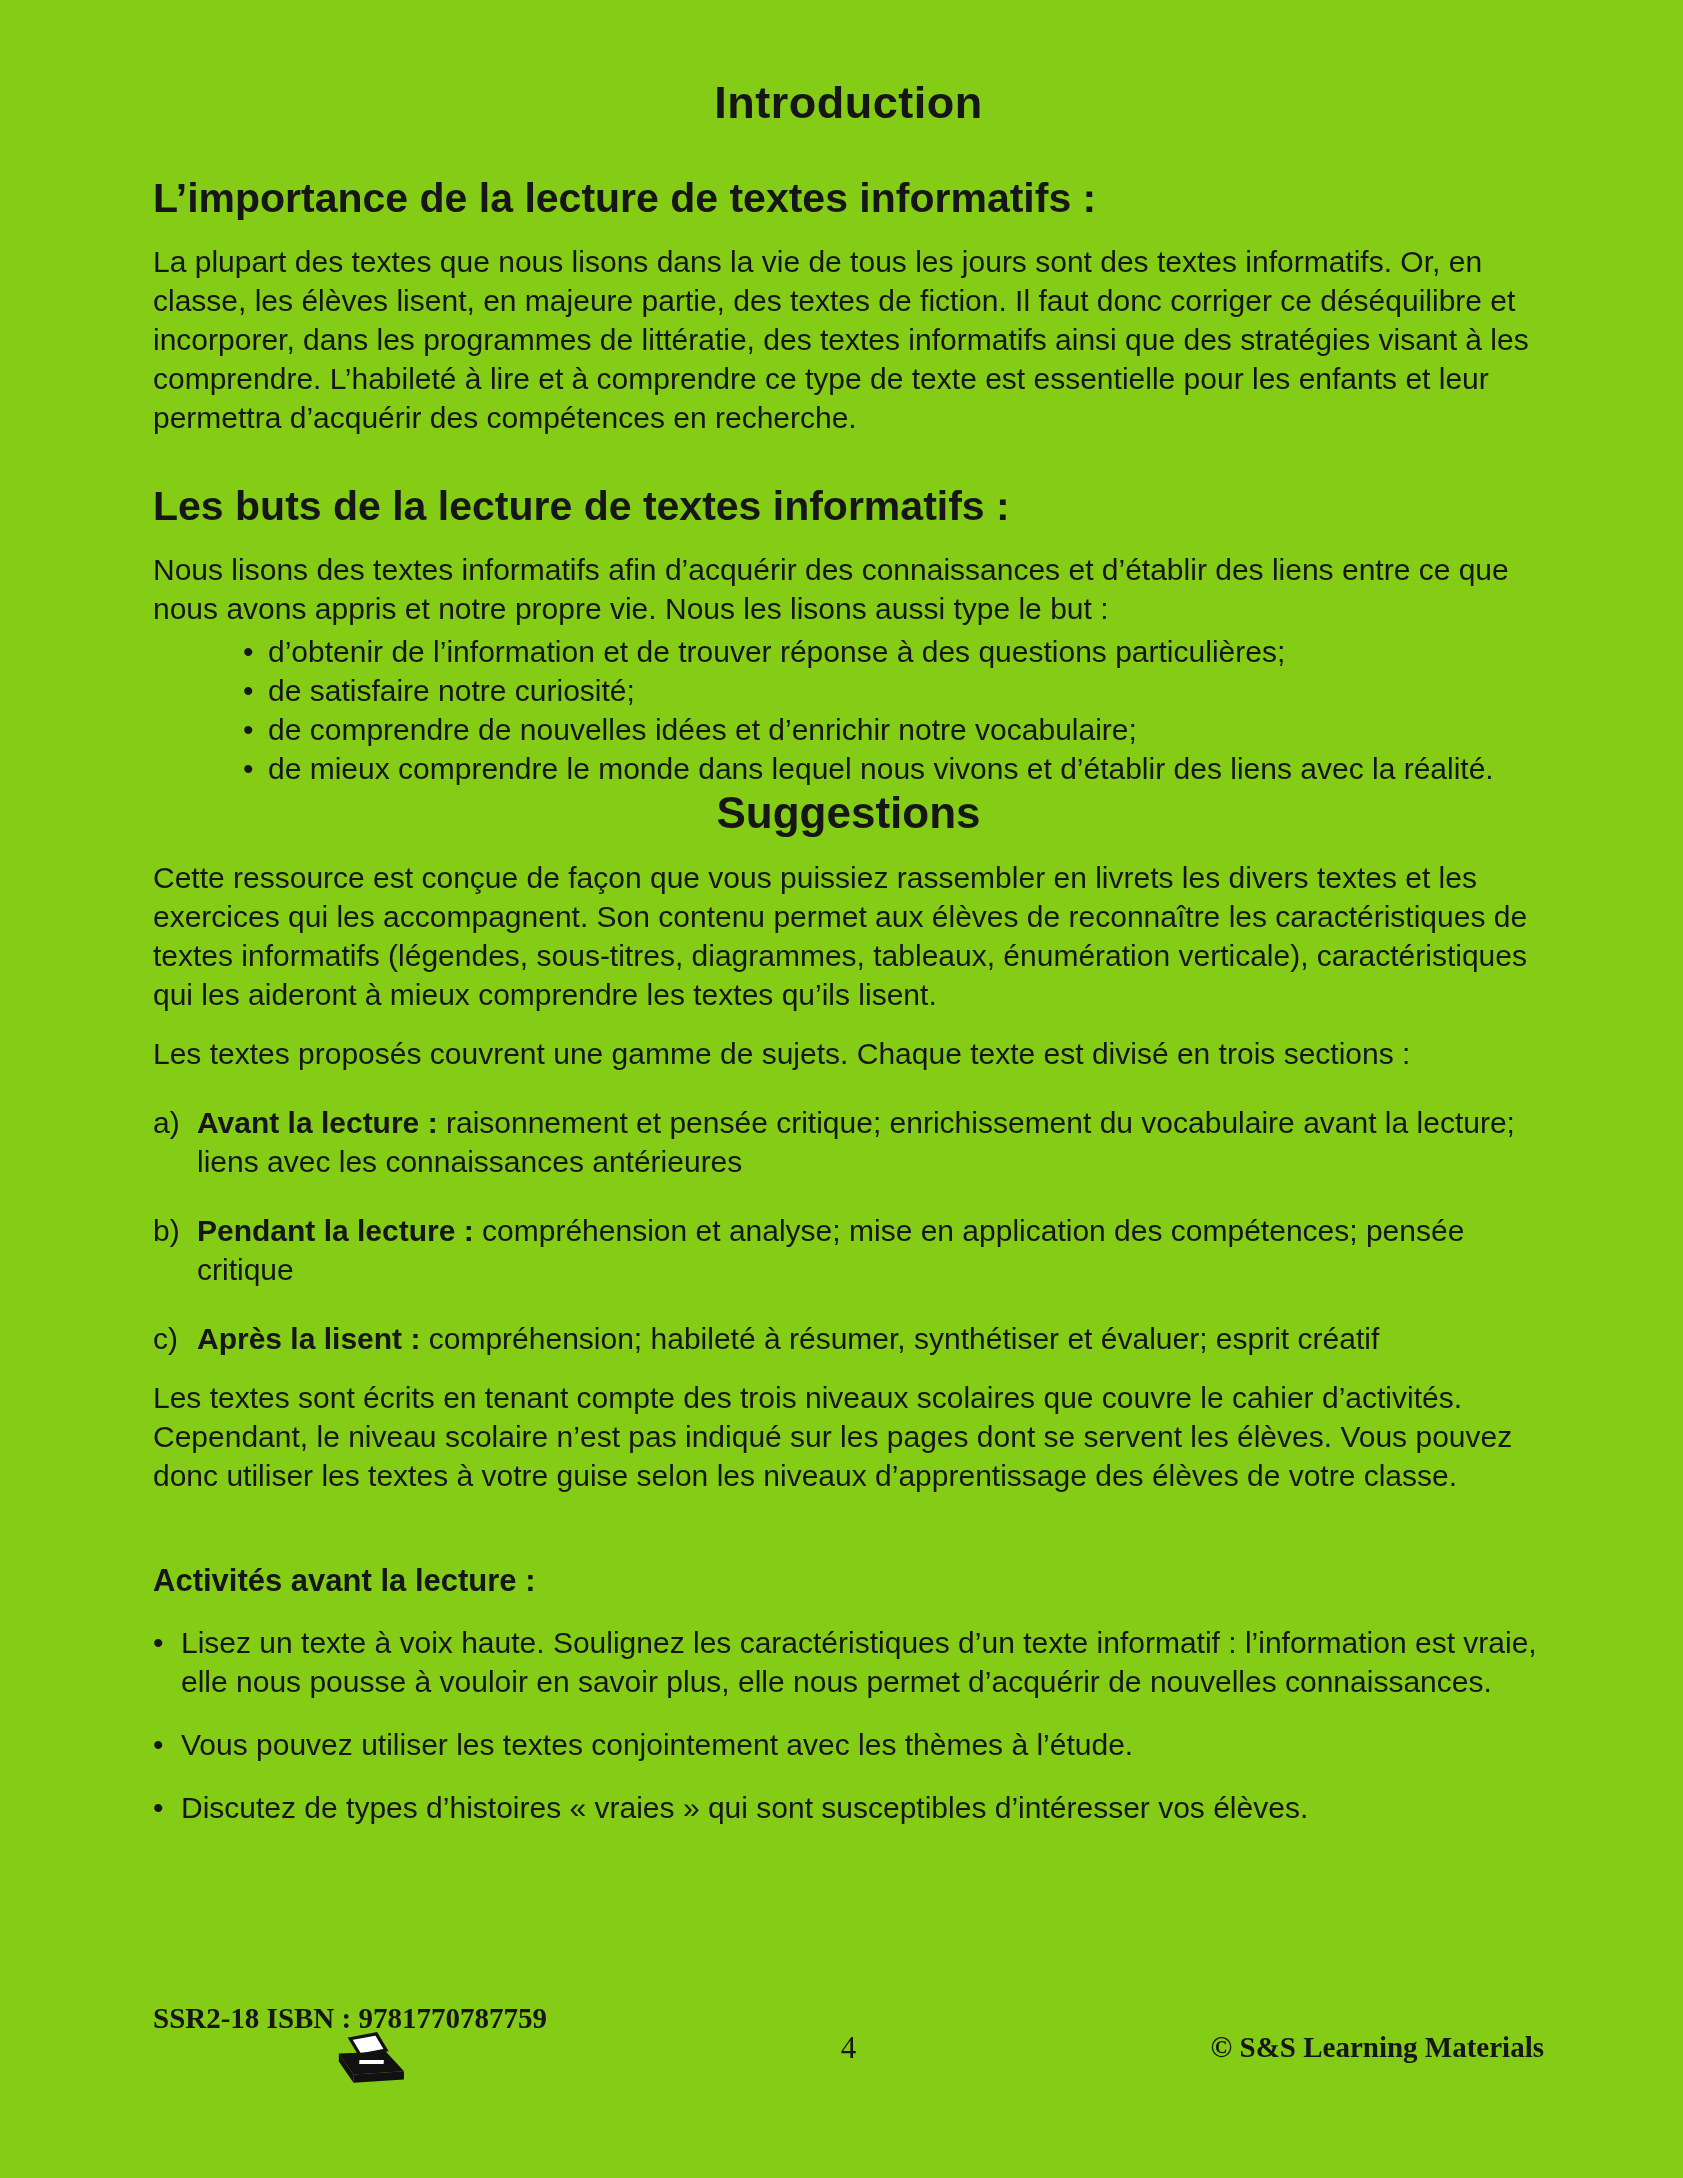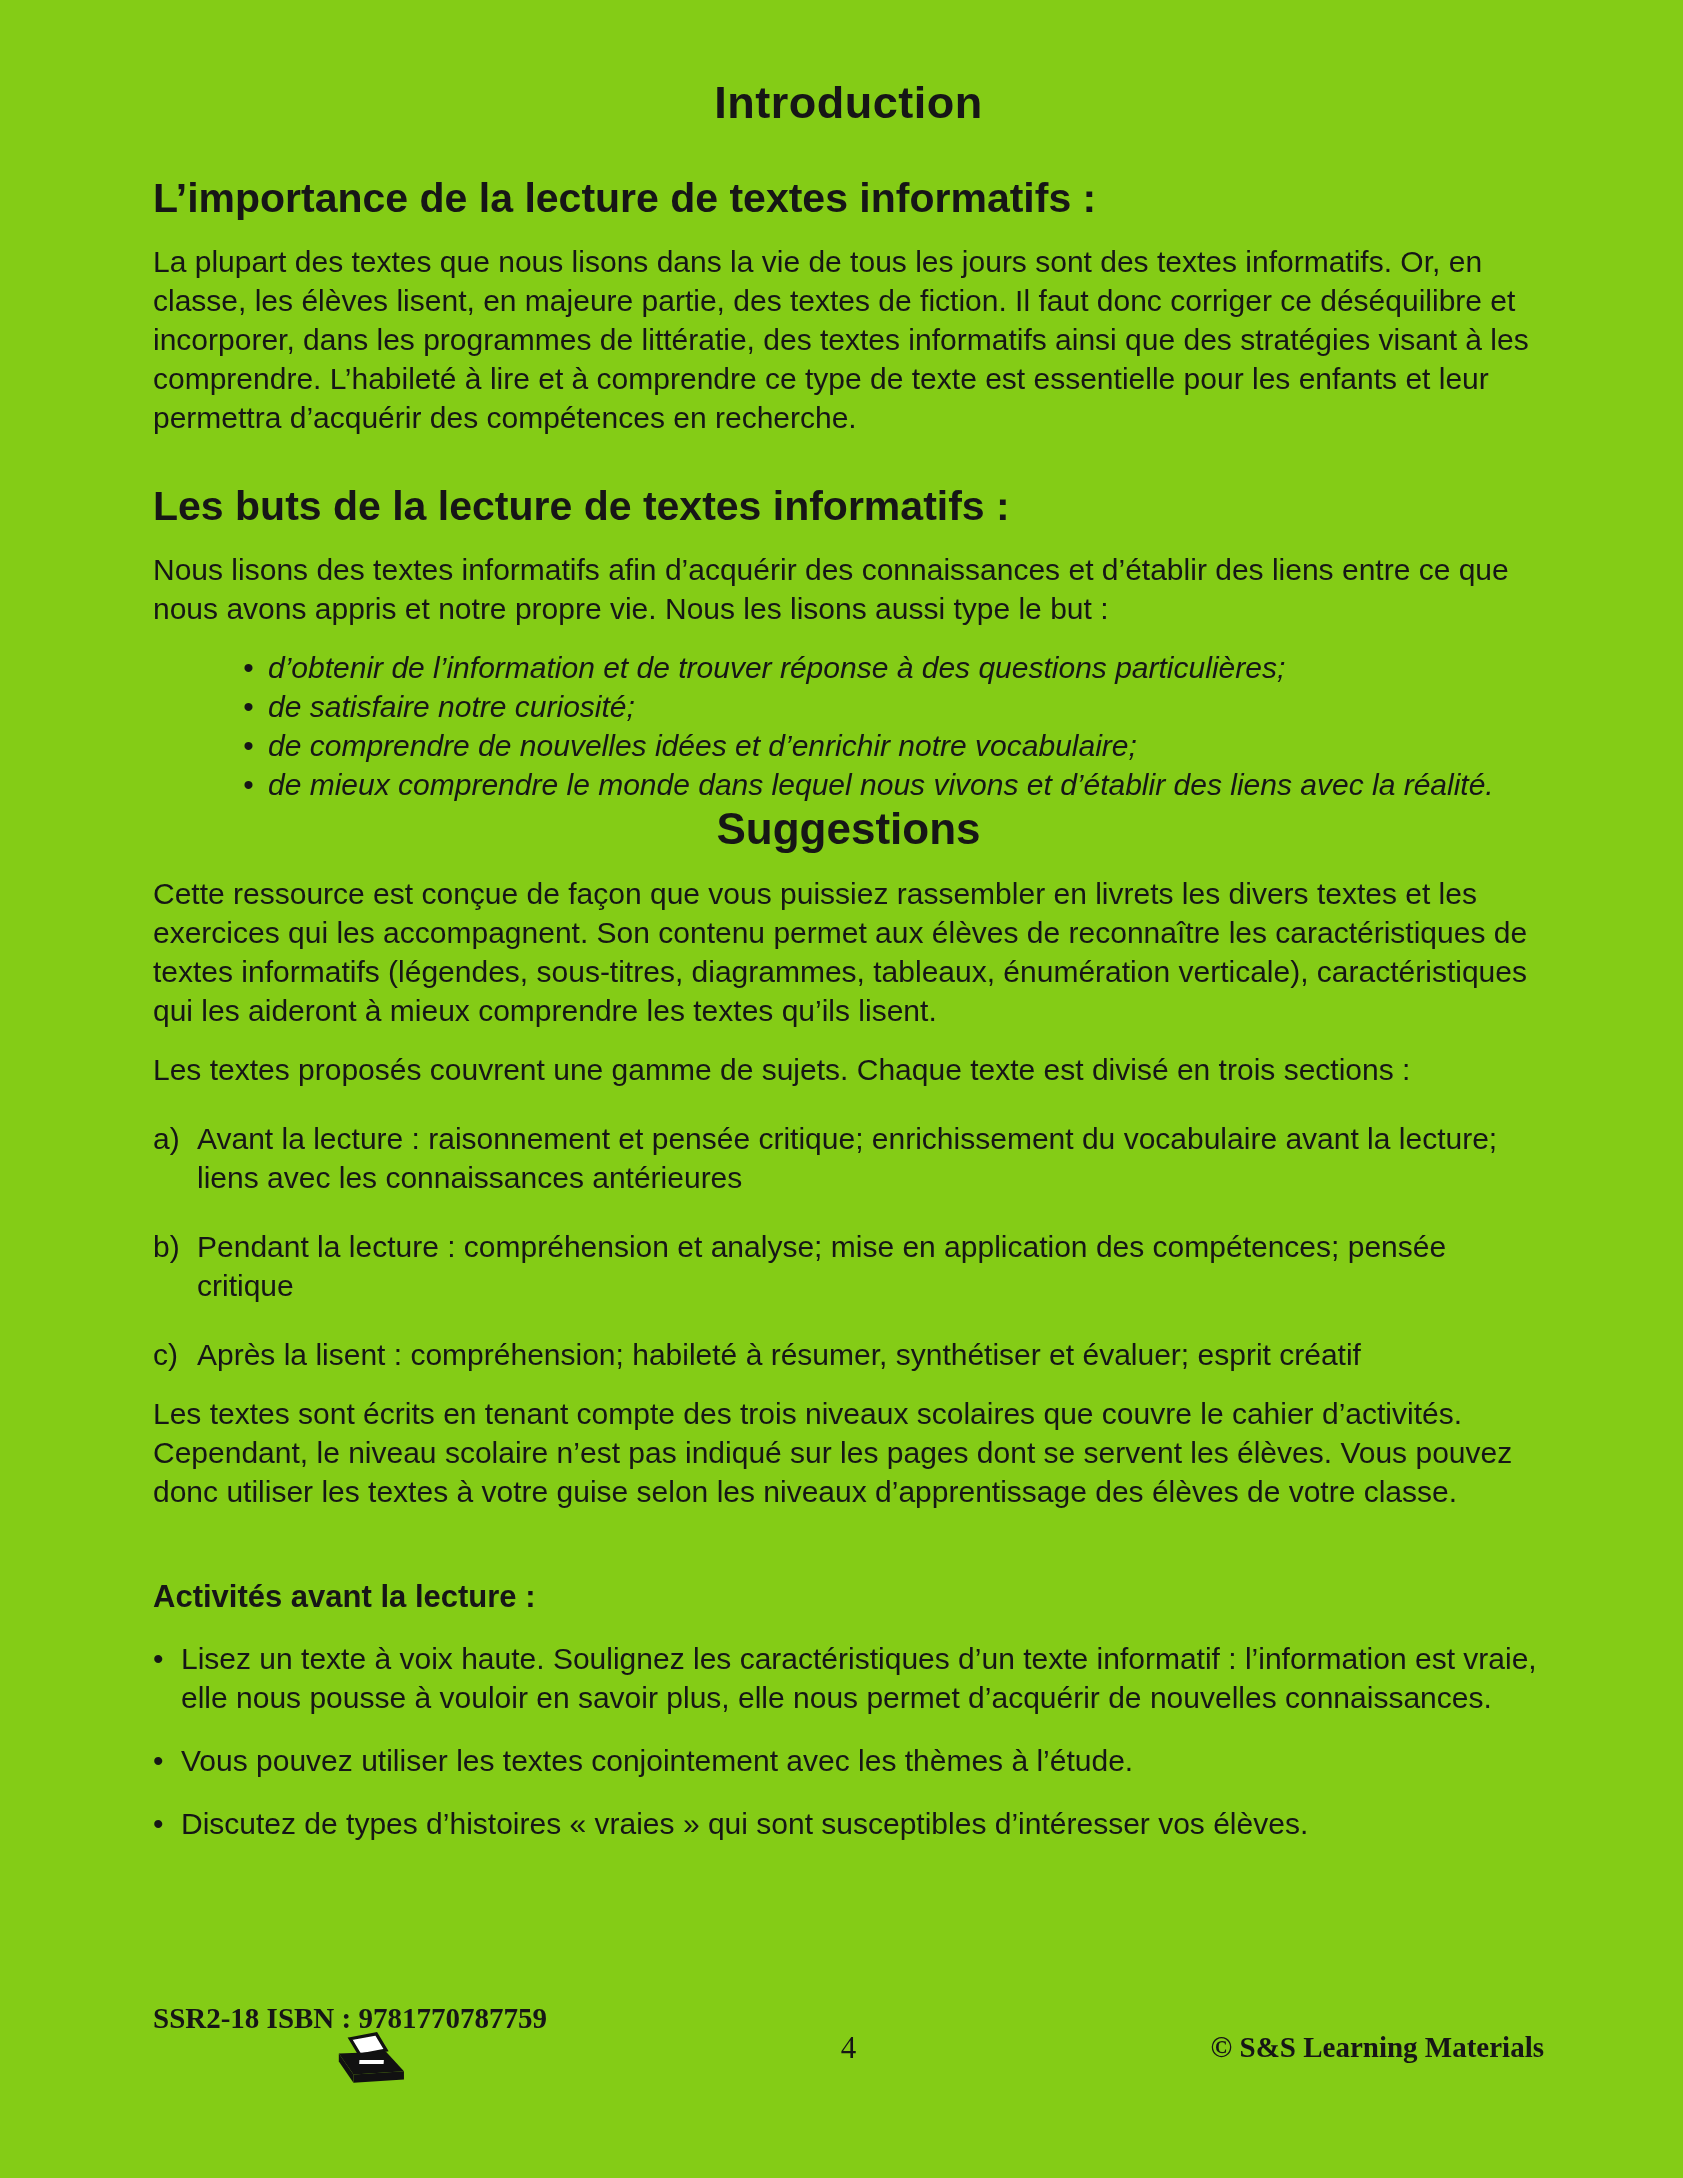--- a/index.html
+++ b/index.html
@@ -30,40 +30,40 @@
   .centered-heading {
     text-align: center;
     font-size: 44px;
     font-weight: bold;
   }
   p.body-text {
     font-size: 30px;
     line-height: 39px;
     margin-top: 20px;
   }
-  .bullet-list { margin-top: 20px; font-style: italic; }
+  .bullet-list { margin-top: 4px; }
   .bullet-item {
     font-size: 30px;
     line-height: 39px;
     padding-left: 115px;
   }
   .bullet-item .bullet-char {
     display: inline-block;
     width: 25px;
     margin-left: -25px;
   }
   .lettered-item {
     display: flex;
     font-size: 30px;
     line-height: 39px;
     margin-top: 30px;
   }
   .lettered-item .marker { flex: none; width: 44px; }
   .lettered-item .item-text { flex: 1; }
-  .lettered-item .item-text b { font-weight: normal; }
+  .lettered-item .item-text b { font-weight: bold; }
   .sub-heading {
     font-size: 31px;
     font-weight: bold;
     margin-top: 68px;
   }
   .dash-list { margin-top: 24px; }
   .dash-item {
     font-size: 30px;
     line-height: 39px;
     margin-top: 24px;

